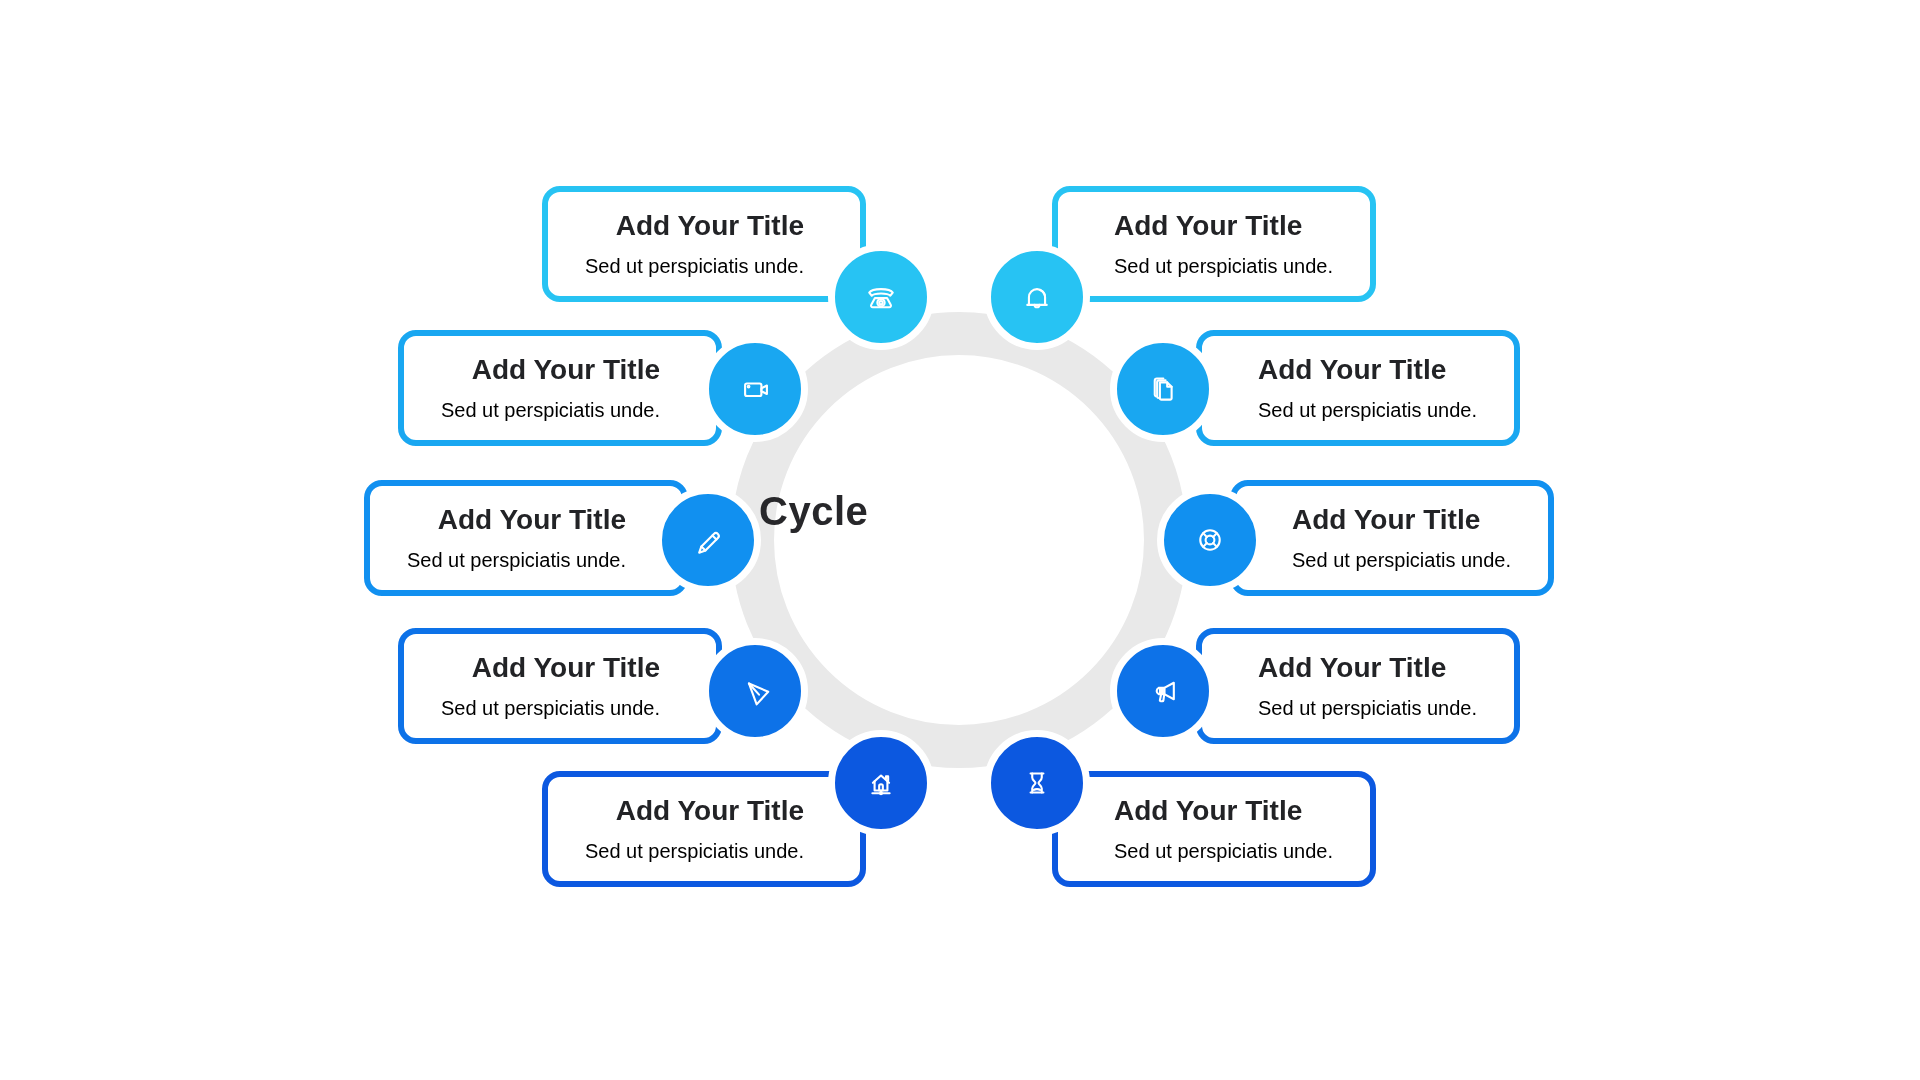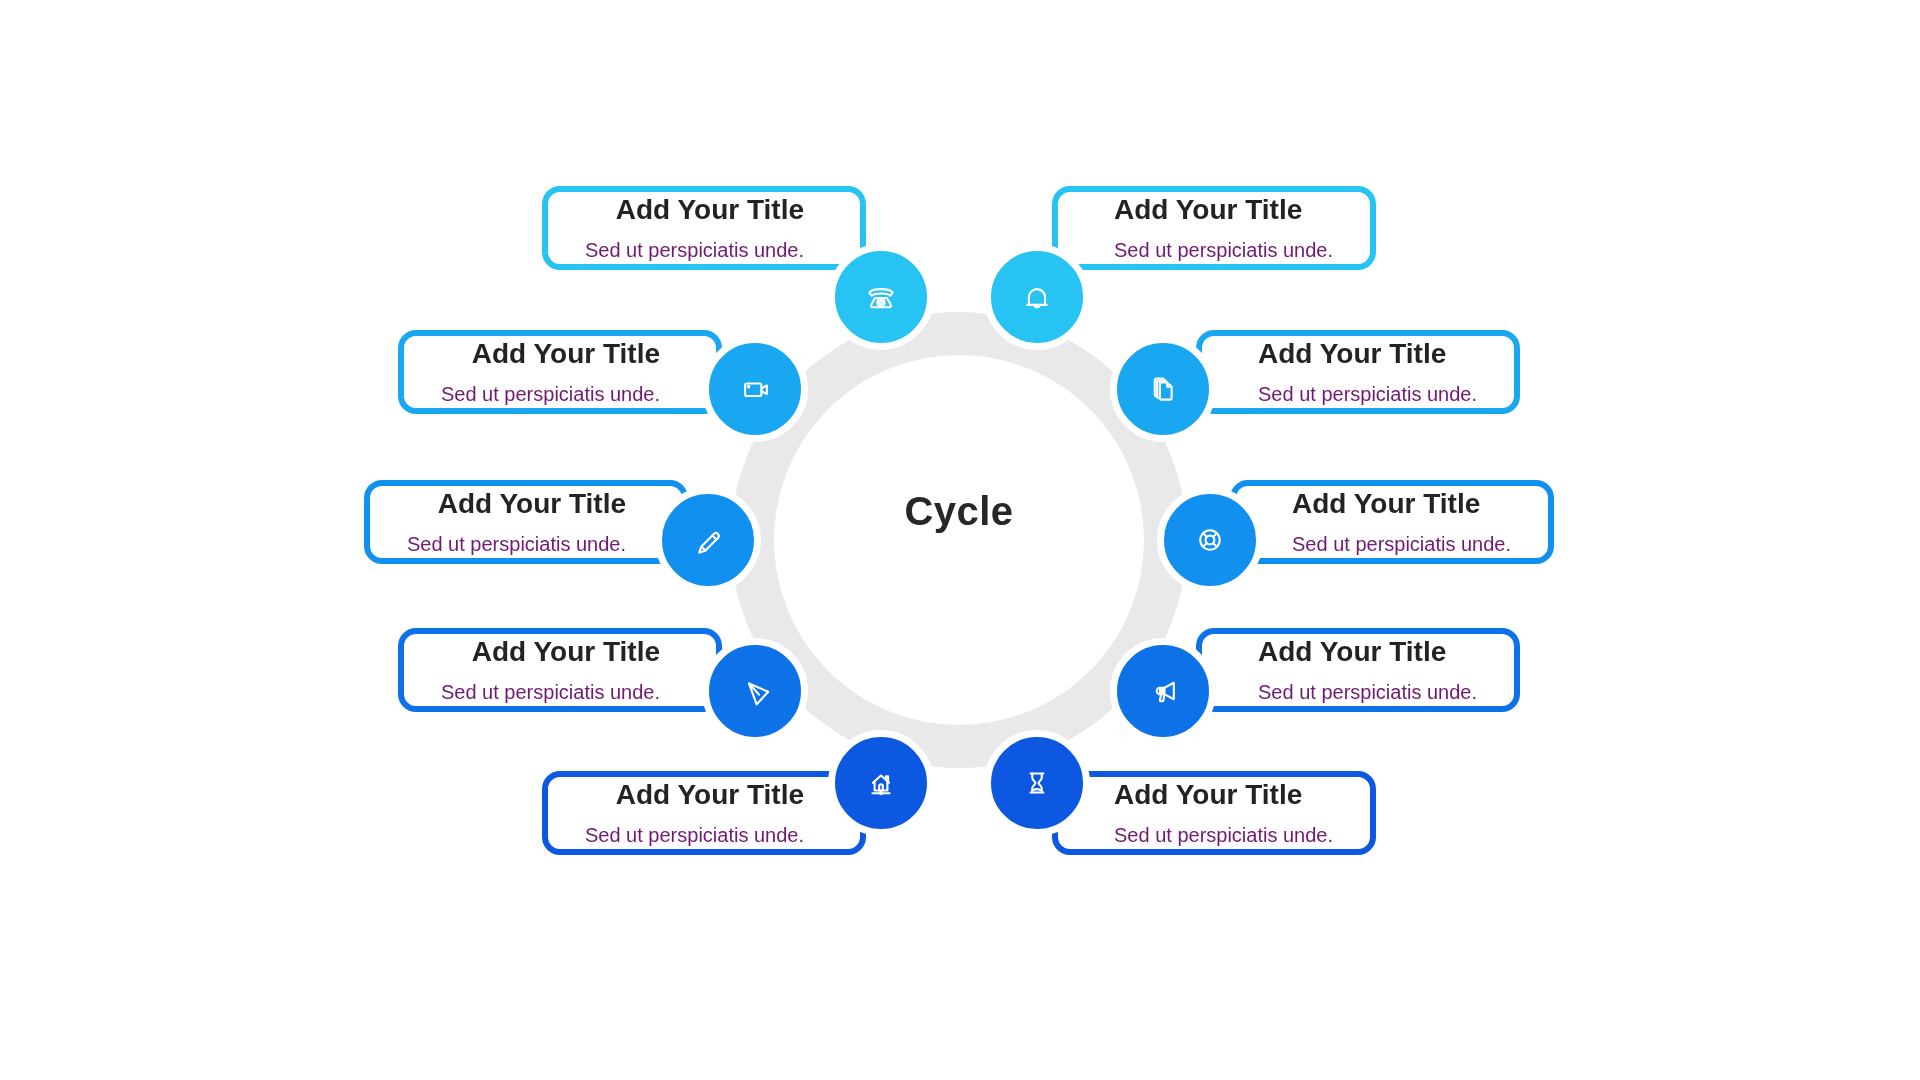--- a/index.html
+++ b/index.html
@@ -6,32 +6,32 @@
   .stage{
     position:relative;width:1920px;height:1080px;background:#ffffff;
     font-family:"Liberation Sans","DejaVu Sans",sans-serif;overflow:hidden;
   }
   .ring{
     position:absolute;left:731px;top:312px;width:370px;height:370px;
     border-radius:50%;border:43px solid #e9e9e9;background:#ffffff;
   }
   .center-title{
     position:absolute;left:759px;top:488px;width:400px;
-    text-align:center;font-weight:bold;font-size:40px;line-height:1.18;
+    text-align:left;font-weight:bold;font-size:40px;line-height:1.18;
     color:#27272a;letter-spacing:.5px;
   }
   .card{
-    position:absolute;width:324px;height:84px;box-sizing:border-box;
+    position:absolute;width:324px;height:116px;box-sizing:border-box;
     background:#ffffff;border:6px solid var(--accent);border-radius:18px;
     display:flex;flex-direction:column;justify-content:center;gap:5px;
   }
   .card.left{align-items:flex-end;padding-right:56px;text-align:right;}
   .card.right{align-items:flex-start;padding-left:56px;text-align:left;}
   .card .title{font-size:28px;font-weight:bold;color:#222326;line-height:1.15;}
-  .card .subtitle{font-size:20px;color:#701a75;line-height:1.15;margin-top:8px;}
+  .card .subtitle{font-size:20px;color:#000000;line-height:1.15;margin-top:8px;}
   .node{
     position:absolute;width:92px;height:92px;border-radius:50%;
     border:7px solid #ffffff;background:var(--accent);
     display:flex;align-items:center;justify-content:center;
   }
   .node svg{width:44px;height:44px;stroke:#ffffff;fill:none;
     stroke-width:1.15;stroke-linecap:round;stroke-linejoin:round;}
 </style>
 </head>
 <body>

